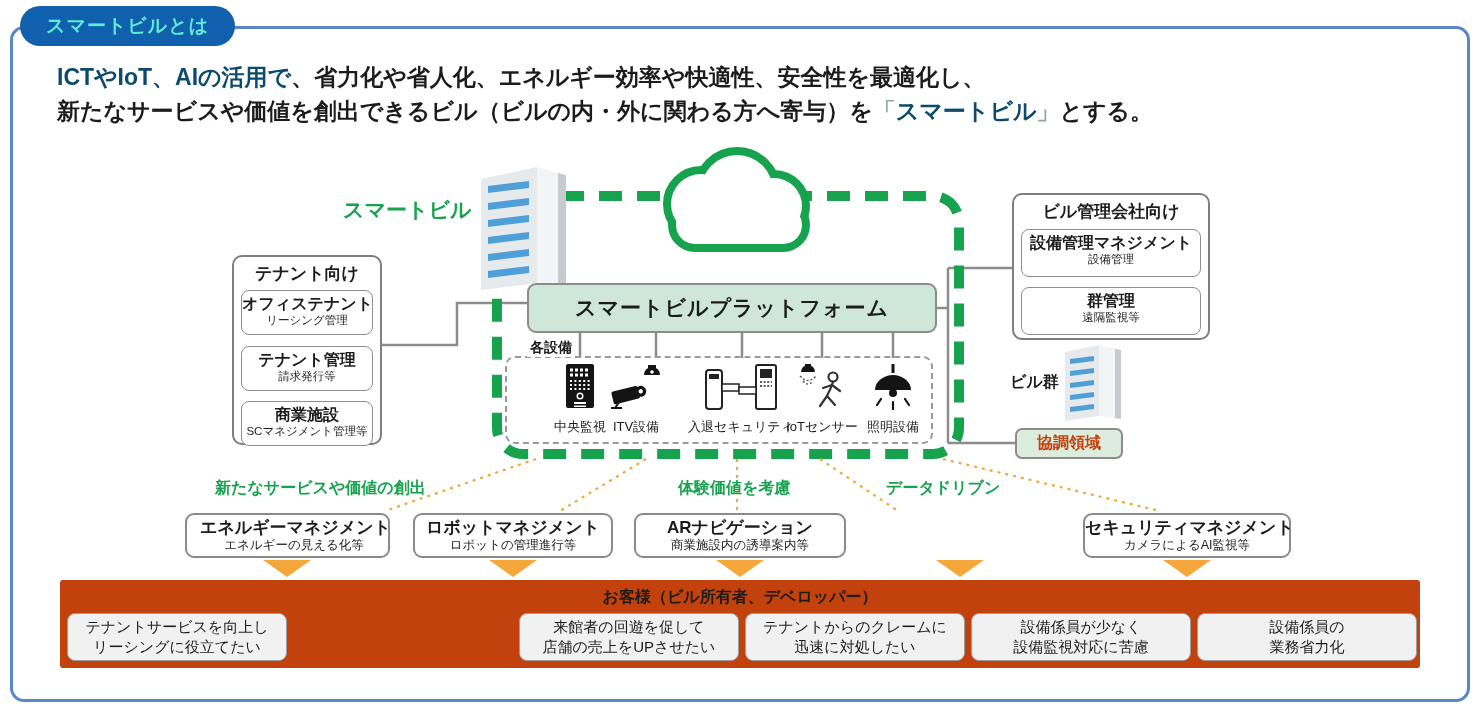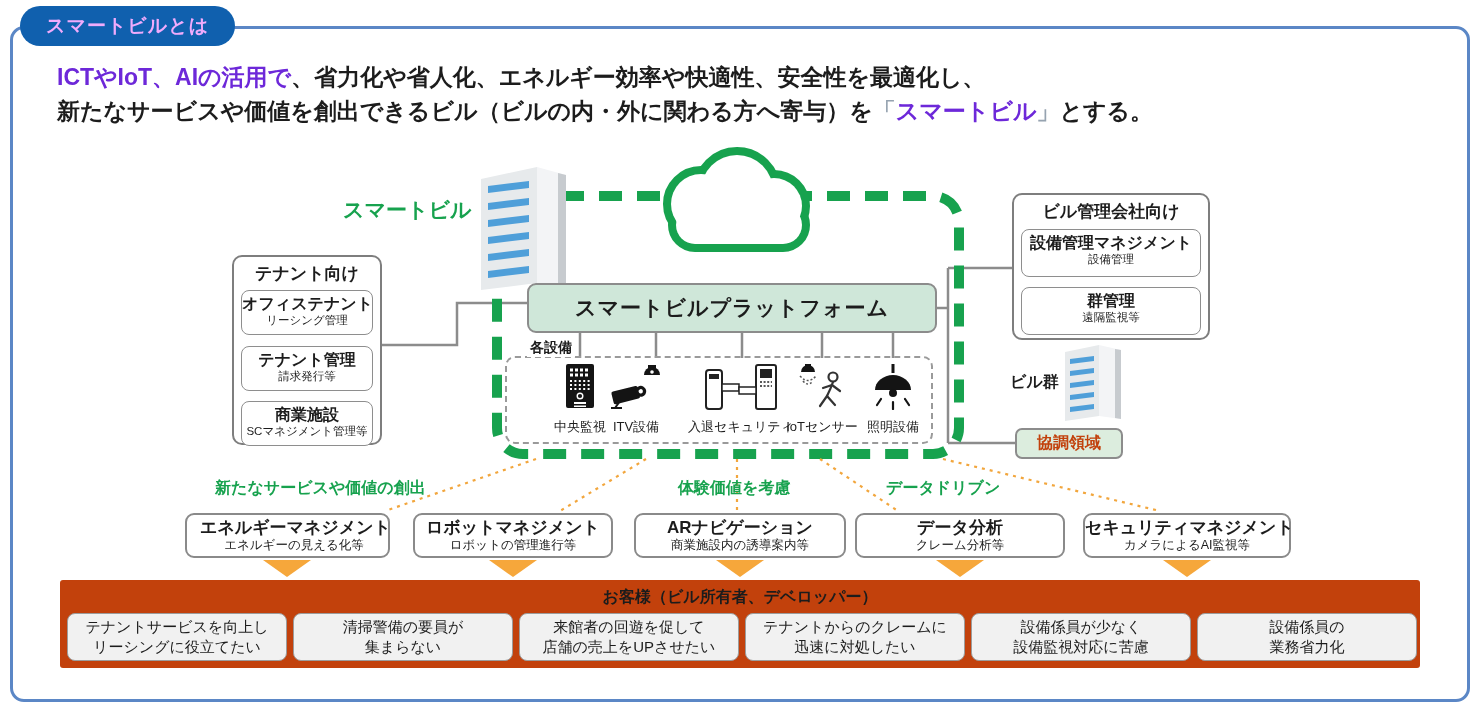--- a/index.html
+++ b/index.html
@@ -1,22 +1,22 @@
 <!DOCTYPE html>
 <html><head>
 <meta charset="utf-8">
 <style>
   html,body{margin:0;padding:0;background:#fff;}
   body{font-family:"Liberation Sans","DejaVu Sans",sans-serif;color:#1c1c1c;}
   .canvas{position:relative;width:1482px;height:712px;background:#fff;overflow:hidden;}
   .abs{position:absolute;}
   .panel{position:absolute;left:10px;top:26px;width:1460px;height:676px;border:3px solid #5b87c6;border-radius:14px;box-sizing:border-box;}
-  .badge{position:absolute;left:20px;top:6px;background:#1060ae;color:#f0abfc;font-weight:700;font-size:19px;padding:7px 26px;border-radius:20px;letter-spacing:1px;z-index:5;}
+  .badge{position:absolute;left:20px;top:6px;background:#1060ae;color:#5eead4;font-weight:700;font-size:19px;padding:7px 26px;border-radius:20px;letter-spacing:1px;z-index:5;}
   .intro{position:absolute;left:57px;top:60px;font-size:23px;font-weight:700;line-height:34px;z-index:3;}
-  .blue{color:#6d28d9;}
+  .blue{color:#0c4a6e;}
   .bracket{color:#96a3b0;}
   svg.overlay{position:absolute;left:0;top:0;z-index:1;}
   .z2{z-index:2;}
   .panelbox{border:2.5px solid #7e7e7e;border-radius:10px;background:#fff;box-sizing:border-box;}
   .paneltitle{font-weight:700;font-size:17px;text-align:center;padding-top:5px;white-space:nowrap;}
   .subbox{position:absolute;left:7px;right:7px;border:1.5px solid #8e8e8e;border-radius:8px;background:#fff;text-align:center;box-sizing:border-box;padding-top:3px;}
   .bt{font-weight:700;font-size:16px;line-height:1.2;white-space:nowrap;}
   .bs{font-size:11.5px;line-height:1.25;white-space:nowrap;}
   .platform{position:absolute;left:527px;top:283px;width:410px;height:50px;background:#cfe7d9;border:2.5px solid #8c8c8c;border-radius:9px;box-sizing:border-box;display:flex;align-items:center;justify-content:center;font-weight:700;font-size:21px;letter-spacing:1px;}
   .equipbox{position:absolute;left:505px;top:356px;width:428px;height:88px;border:2px dashed #9a9a9a;border-radius:10px;box-sizing:border-box;}
@@ -244,39 +244,31 @@
     <div class="s">エネルギーの見える化等</div>
   </div>
   <div class="service z2" style="left:413px;width:200px;">
     <div class="t">ロボットマネジメント</div>
     <div class="s">ロボットの管理進行等</div>
   </div>
   <div class="service z2" style="left:634px;width:212px;">
     <div class="t">ARナビゲーション</div>
     <div class="s">商業施設内の誘導案内等</div>
   </div>
-  <div class="service z2" style="left:855px;width:210px;">
-    <div class="t">データ分析</div>
-    <div class="s">クレーム分析等</div>
-  </div>
   <div class="service z2" style="left:1083px;width:208px;">
     <div class="t">セキュリティマネジメント</div>
     <div class="s">カメラによるAI監視等</div>
   </div>
 
   <div class="customers z2">
     <div class="custtitle">お客様（ビル所有者、デベロッパー）</div>
     <div class="need" style="left:7px;">
       <div>テナントサービスを向上し</div>
       <div>リーシングに役立てたい</div>
     </div>
-    <div class="need" style="left:233px;">
-      <div>清掃警備の要員が</div>
-      <div>集まらない</div>
-    </div>
     <div class="need" style="left:459px;">
       <div>来館者の回遊を促して</div>
       <div>店舗の売上をUPさせたい</div>
     </div>
     <div class="need" style="left:685px;">
       <div>テナントからのクレームに</div>
       <div>迅速に対処したい</div>
     </div>
     <div class="need" style="left:911px;">
       <div>設備係員が少なく</div>

